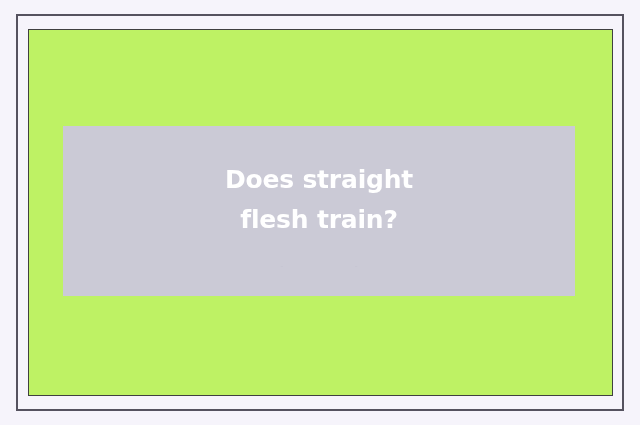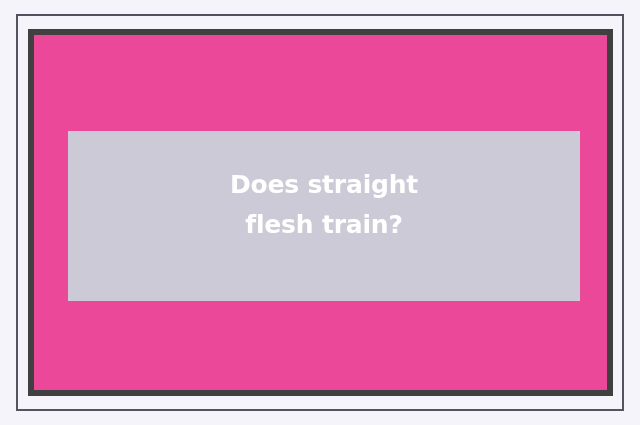--- a/index.html
+++ b/index.html
@@ -27,22 +27,22 @@
     background: #f6f4fb;
   }
 
   #poster-frame-inner {
     position: absolute;
     left: 10px;
     top: 13px;
     right: 9px;
     bottom: 13px;
     box-sizing: border-box;
-    border: 6px solid #404040;
-    background: #ec4899;
+    border: 1px solid #404040;
+    background: #bef264;
     padding-left: 16px;
   }
 
   
   #banner {
     position: absolute;
     left: 34px;
     top: 96px;
     width: 512px;
     height: 170px;

